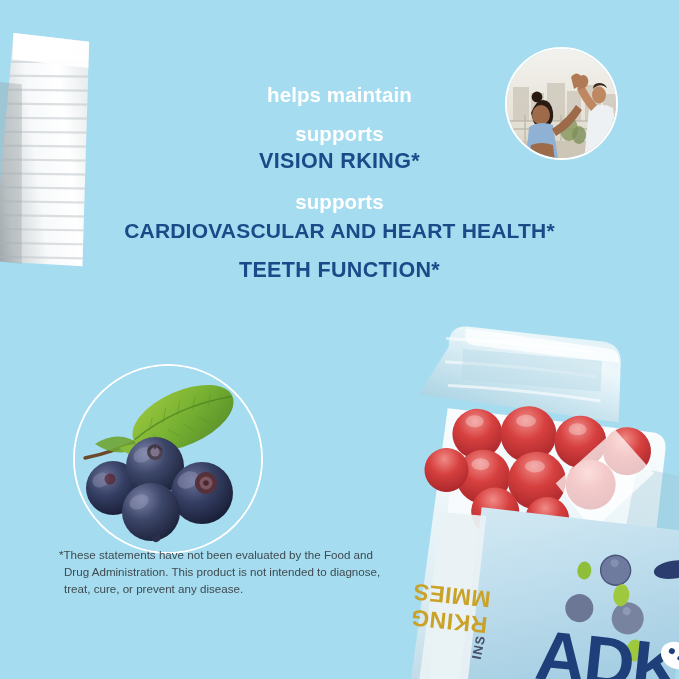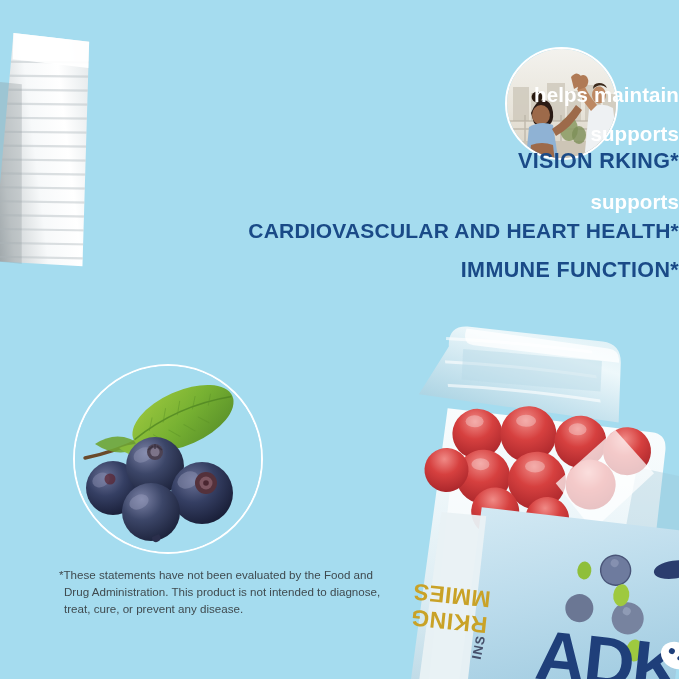--- a/index.html
+++ b/index.html
@@ -18,21 +18,21 @@
     width:679px; height:679px;
     background:#a5dcef;
     overflow:hidden;
   }
 
   
   .benefits {
     position:absolute;
     left:0; top:82px;
     width:679px;
-    text-align:right;
+    text-align:center;
     z-index:6;
   }
   .benefit { margin-bottom:13px; }
   .benefit:last-child { margin-bottom:0; }
   .b-pre {
     display:block;
     color:#ffffff;
     font-weight:700;
     font-size:20.5px;
     letter-spacing:.1px;
@@ -45,21 +45,21 @@
     font-size:21.5px;
     letter-spacing:.35px;
     line-height:1.3;
     margin-top:1px;
   }
   .b-main.wide { font-size:21px; letter-spacing:.2px; }
 
   
   .disclaimer {
     position:absolute;
-    left:64px; top:566px;
+    left:64px; top:546px;
     width:330px;
     color:#3f4a4f;
     font-size:11.6px;
     line-height:1.47;
     text-indent:-5px;
     z-index:7;
   }
 
   
   .cap-wrap {
@@ -209,21 +209,21 @@
     </div>
     <div class="benefit">
       <span class="b-pre">supports</span>
       <span class="b-main">VISION RKING*</span>
     </div>
     <div class="benefit">
       <span class="b-pre">supports</span>
       <span class="b-main wide">CARDIOVASCULAR AND HEART HEALTH*</span>
     </div>
     <div class="benefit">
-      <span class="b-main">IMMUNE FUNCTION*</span>
+      <span class="b-main">TEETH FUNCTION*</span>
     </div>
   </div>
 
   <div class="circle-berry">
     <svg width="190" height="190" viewBox="0 0 190 190">
       <defs>
         <radialGradient id="bb1" cx="0.36" cy="0.3" r="0.78">
           <stop offset="0%" stop-color="#6a7196"></stop>
           <stop offset="45%" stop-color="#353f63"></stop>
           <stop offset="100%" stop-color="#161b33"></stop>

